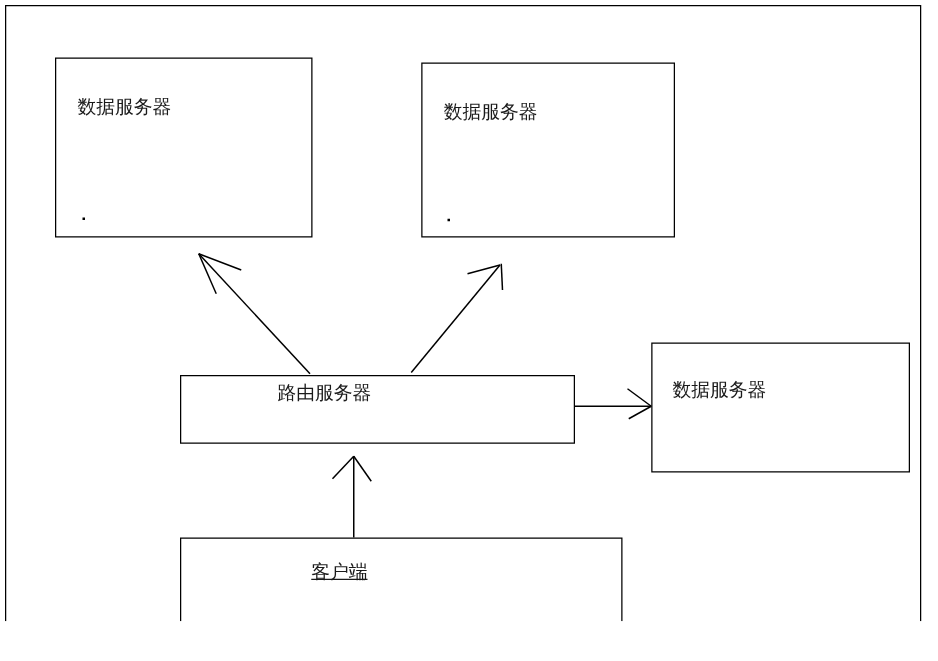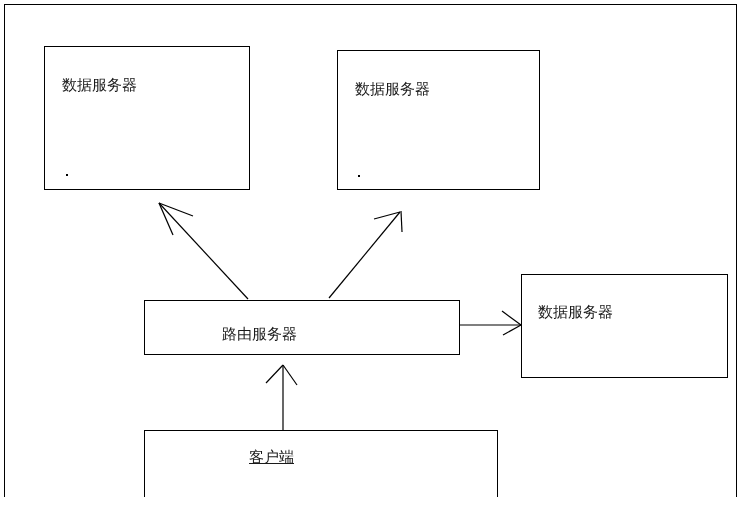--- a/index.html
+++ b/index.html
@@ -68,21 +68,21 @@
 
   
   #node-data-server-left  { left: 44px;  top: 46px;  width: 206px; height: 144px; }
   #node-data-server-right { left: 337px; top: 50px;  width: 203px; height: 140px; }
   #node-routing-server    { left: 144px; top: 300px; width: 316px; height: 55px;  }
   #node-config-server     { left: 521px; top: 274px; width: 207px; height: 104px; }
   #node-client            { left: 144px; top: 430px; width: 354px; height: 70px;  }
 
   #label-data-server-left  { left: 62px;  top: 78px;  }
   #label-data-server-right { left: 355px; top: 82px;  }
-  #label-routing-server    { left: 222px; top: 327px; }
+  #label-routing-server    { left: 222px; top: 307px; }
   #label-config-server     { left: 538px; top: 305px; }
   #label-client            { left: 249px; top: 450px; text-decoration: underline; }
 
   #dot-left  { left: 66px;  top: 174px; }
   #dot-right { left: 358px; top: 175px; }
 </style>
 </head>
 <body>
 
 <div id="canvas">

